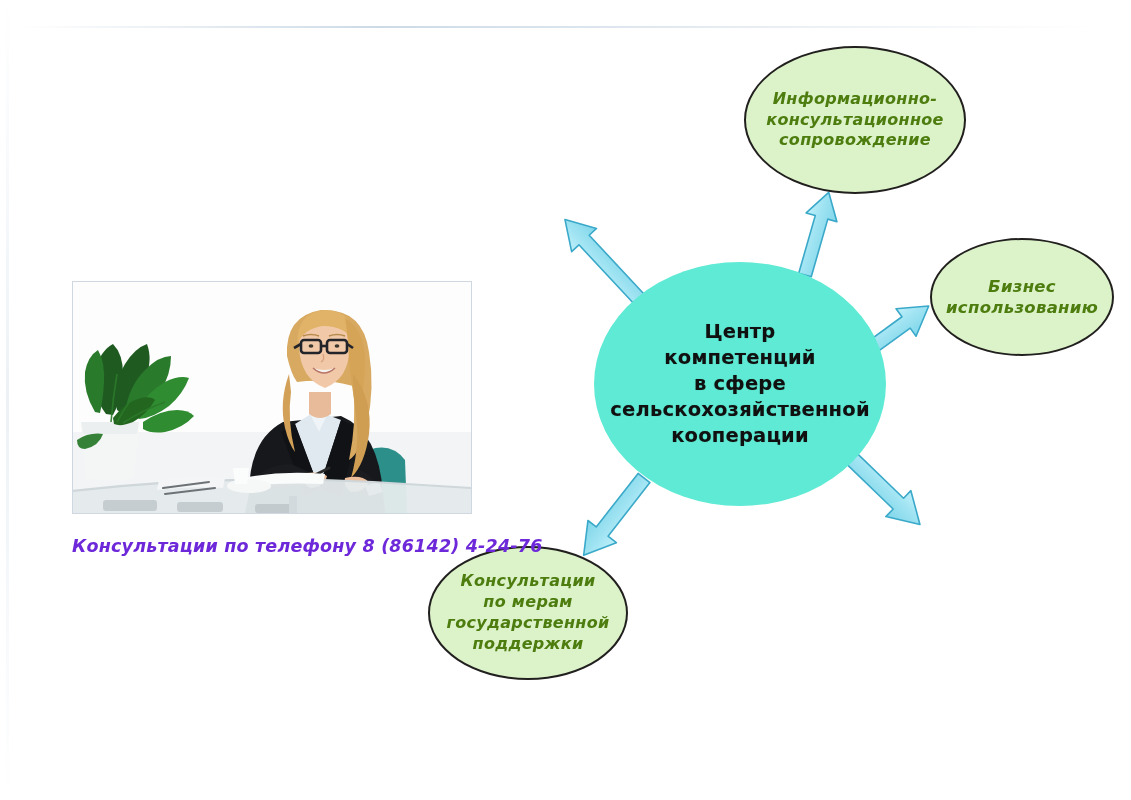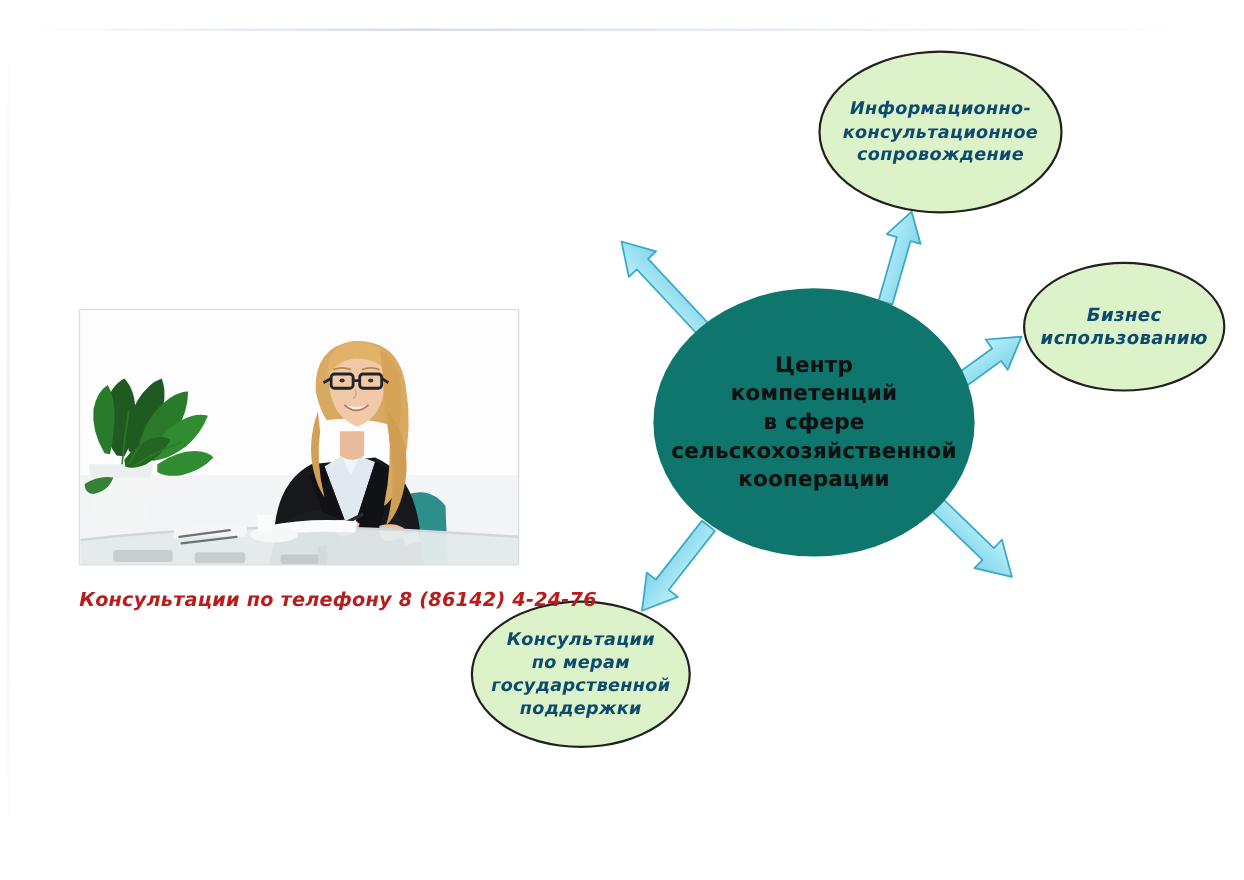--- a/index.html
+++ b/index.html
@@ -37,31 +37,31 @@
     border-radius:50%;
     display:flex;align-items:center;justify-content:center;
     text-align:center;
   }
   .node.sat{
     background:#dcf2c9;
     border:2px solid #22201f;
     font-family:"DejaVu Sans", sans-serif;
     font-style:italic;
     font-weight:700;
-    color:#0c4a6e;
+    color:#4d7c0f;
   }
   .node.sat .lbl{
     display:block;
     line-height:1.30;
     letter-spacing:.3px;
     padding:0 10px;
     white-space:pre-line;
   }
   .node.center{
-    background:#0f766e;
+    background:#5eead4;
     border:none;
     color:#111010;
     font-weight:700;
   }
   .node.center .lbl{
     display:block;
     line-height:1.34;
     font-size:19.5px;
     letter-spacing:.2px;
     white-space:pre-line;
@@ -83,21 +83,21 @@
     background:#ffffff;
     overflow:hidden;
   }
   #photo{position:absolute;inset:0;}
 
   
   #caption{
     position:absolute;left:72px;top:536px;width:430px;
     font-family:"DejaVu Sans", sans-serif;
     font-style:italic;font-weight:700;
-    font-size:17.5px;color:#b91c1c;letter-spacing:.2px;
+    font-size:17.5px;color:#6d28d9;letter-spacing:.2px;
     white-space:nowrap;
   }
 </style>
 </head>
 <body>
 
 <div id="page">
 
   <div class="scan-edge-l"></div>
   <div class="scan-line"></div>

